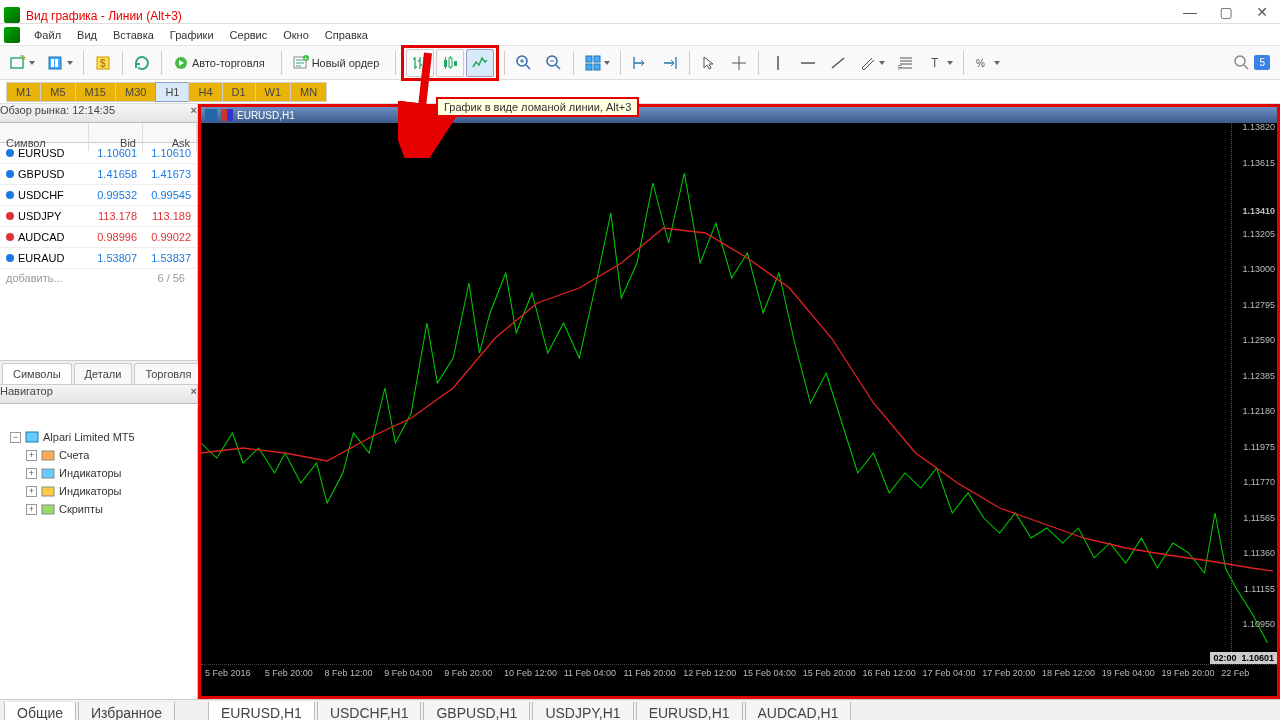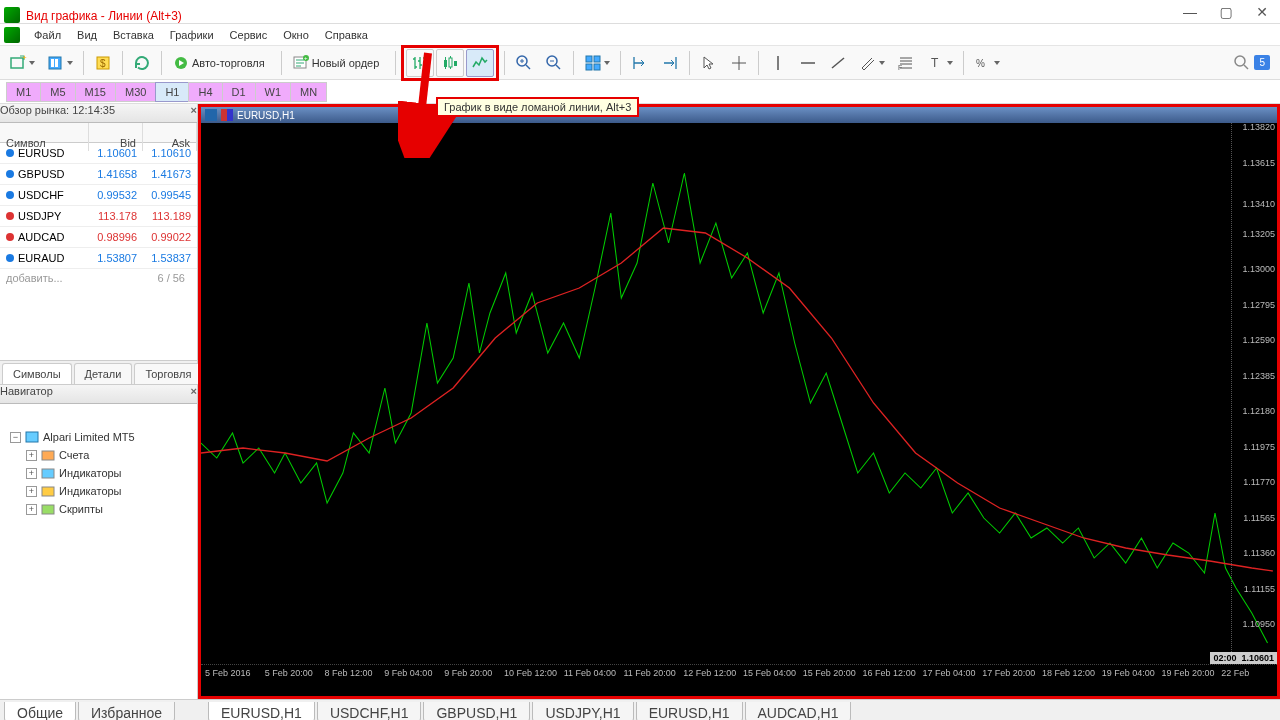--- a/index.html
+++ b/index.html
@@ -23,21 +23,21 @@
 .tb-btn svg{width:18px;height:18px;}
 .tb-sep { width: 1px; height: 24px; background: #ccc; margin: 0 3px;}
 .tb-text { padding: 0 6px 0 2px; color: #333; font-size:11px;}
 .dd-arrow{width:0;height:0;border-left:3px solid transparent;border-right:3px solid transparent;border-top:4px solid #666;margin-left:2px;}
 .red-box { border: 3px solid #e60000 !important; padding:1px; display:flex; border-radius:0;}
 .red-box .tb-btn{border:1px solid #ccc;margin:0 1px;}
 .red-box .tb-btn.active{background:#d8eaf9;border-color:#99c;}
 
 
 .tf-bar { height: 24px; display: flex; align-items: center; padding: 0 6px; border-bottom: 1px solid #ddd; gap:0;}
-.tf-btn { padding: 3px 9px; border: 1px solid #ccc; background: #f0abfc; cursor: pointer; color:#444; font-size:11px; margin-right:-1px;}
+.tf-btn { padding: 3px 9px; border: 1px solid #ccc; background: #eab308; cursor: pointer; color:#444; font-size:11px; margin-right:-1px;}
 .tf-btn.active { background: #d8eaf9; border-color:#99c; }
 
 
 .main { display: flex; height: 595px; }
 .sidebar { width: 198px; display: flex; flex-direction: column; border-right: 1px solid #ccc; }
 
 .panel-header { height: 19px; background: linear-gradient(#f5f5f5,#e5e5e5); border-bottom: 1px solid #bbb; display: flex; align-items: flex-start; padding: 0 0; font-size: 11px; color:#444;}
 .panel-header .close-x { margin-left: auto; cursor: pointer; font-weight:bold;color:#666;}
 
 .market-watch { flex: 0 0 auto; display:flex; flex-direction:column;}
@@ -446,21 +446,21 @@
     <div class="chart-canvas">
       <svg viewBox="0 0 1024 541" preserveAspectRatio="none">
 
         <polyline fill="none" stroke="#0c0" stroke-width="1" points="0,320 15,335 30,310 40,340 55,325 70,350 80,330 95,360 110,340 120,380 135,350 145,310 160,330 175,265 185,320 200,290 215,200 225,260 240,235 255,160 265,230 275,190 290,150 300,210 315,170 330,230 345,200 360,235 375,165 390,90 400,175 415,140 430,60 445,120 460,50 475,140 490,100 505,155 520,130 535,190 550,150 565,220 580,280 595,250 610,300 625,350 640,330 655,370 670,350 685,365 700,345 715,390 730,370 745,395 760,410 775,390 790,415 805,405 820,420 835,405 850,435 865,420 880,440 895,415 910,445 925,420 940,430 955,450 965,390 975,445 985,465 1000,490 1015,520"></polyline>
 
         <polyline fill="none" stroke="#d22" stroke-width="1.3" points="0,330 40,325 80,330 120,338 160,315 200,295 240,265 280,215 320,180 360,165 400,140 440,105 480,110 520,135 560,165 600,215 640,280 680,330 720,360 760,385 800,400 840,415 880,425 920,432 960,438 1000,445 1020,448"></polyline>
       </svg>
       <div class="y-axis" id="yaxis">
           <div class="y-tick" style="top: 4px;">1.13820</div>
           <div class="y-tick" style="top: 39.5333px;">1.13615</div>
-          <div class="y-tick" style="top: 81px;">1.13410</div>
+          <div class="y-tick" style="top: 88px; font-weight: bold;">1.13410</div>
           <div class="y-tick" style="top: 110.6px;">1.13205</div>
           <div class="y-tick" style="top: 146.133px;">1.13000</div>
           <div class="y-tick" style="top: 181.667px;">1.12795</div>
           <div class="y-tick" style="top: 217.2px;">1.12590</div>
           <div class="y-tick" style="top: 252.733px;">1.12385</div>
           <div class="y-tick" style="top: 288.267px;">1.12180</div>
           <div class="y-tick" style="top: 323.8px;">1.11975</div>
           <div class="y-tick" style="top: 359.333px;">1.11770</div>
           <div class="y-tick" style="top: 394.867px;">1.11565</div>
           <div class="y-tick" style="top: 430.4px;">1.11360</div>

